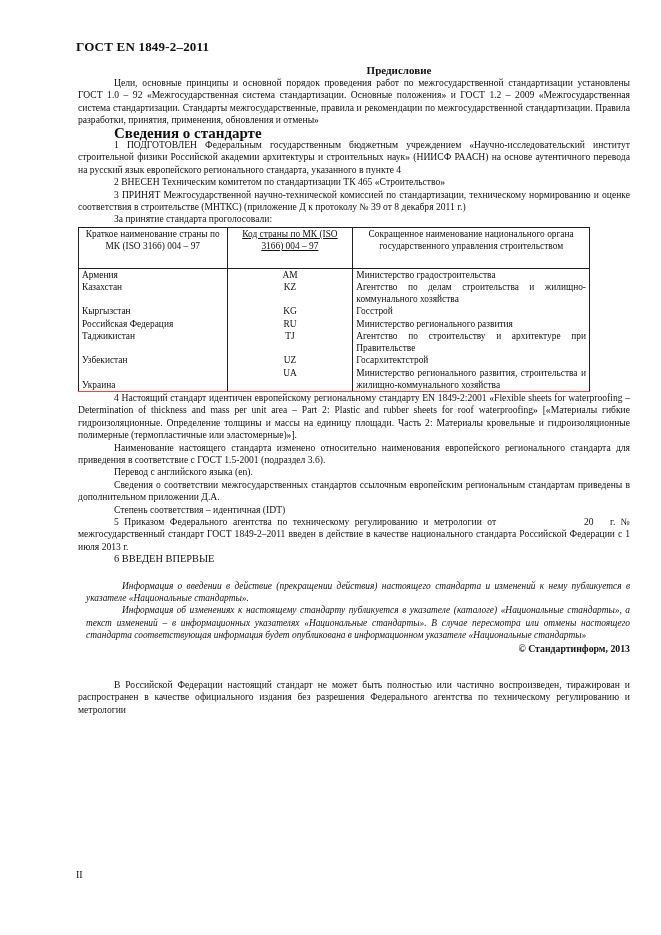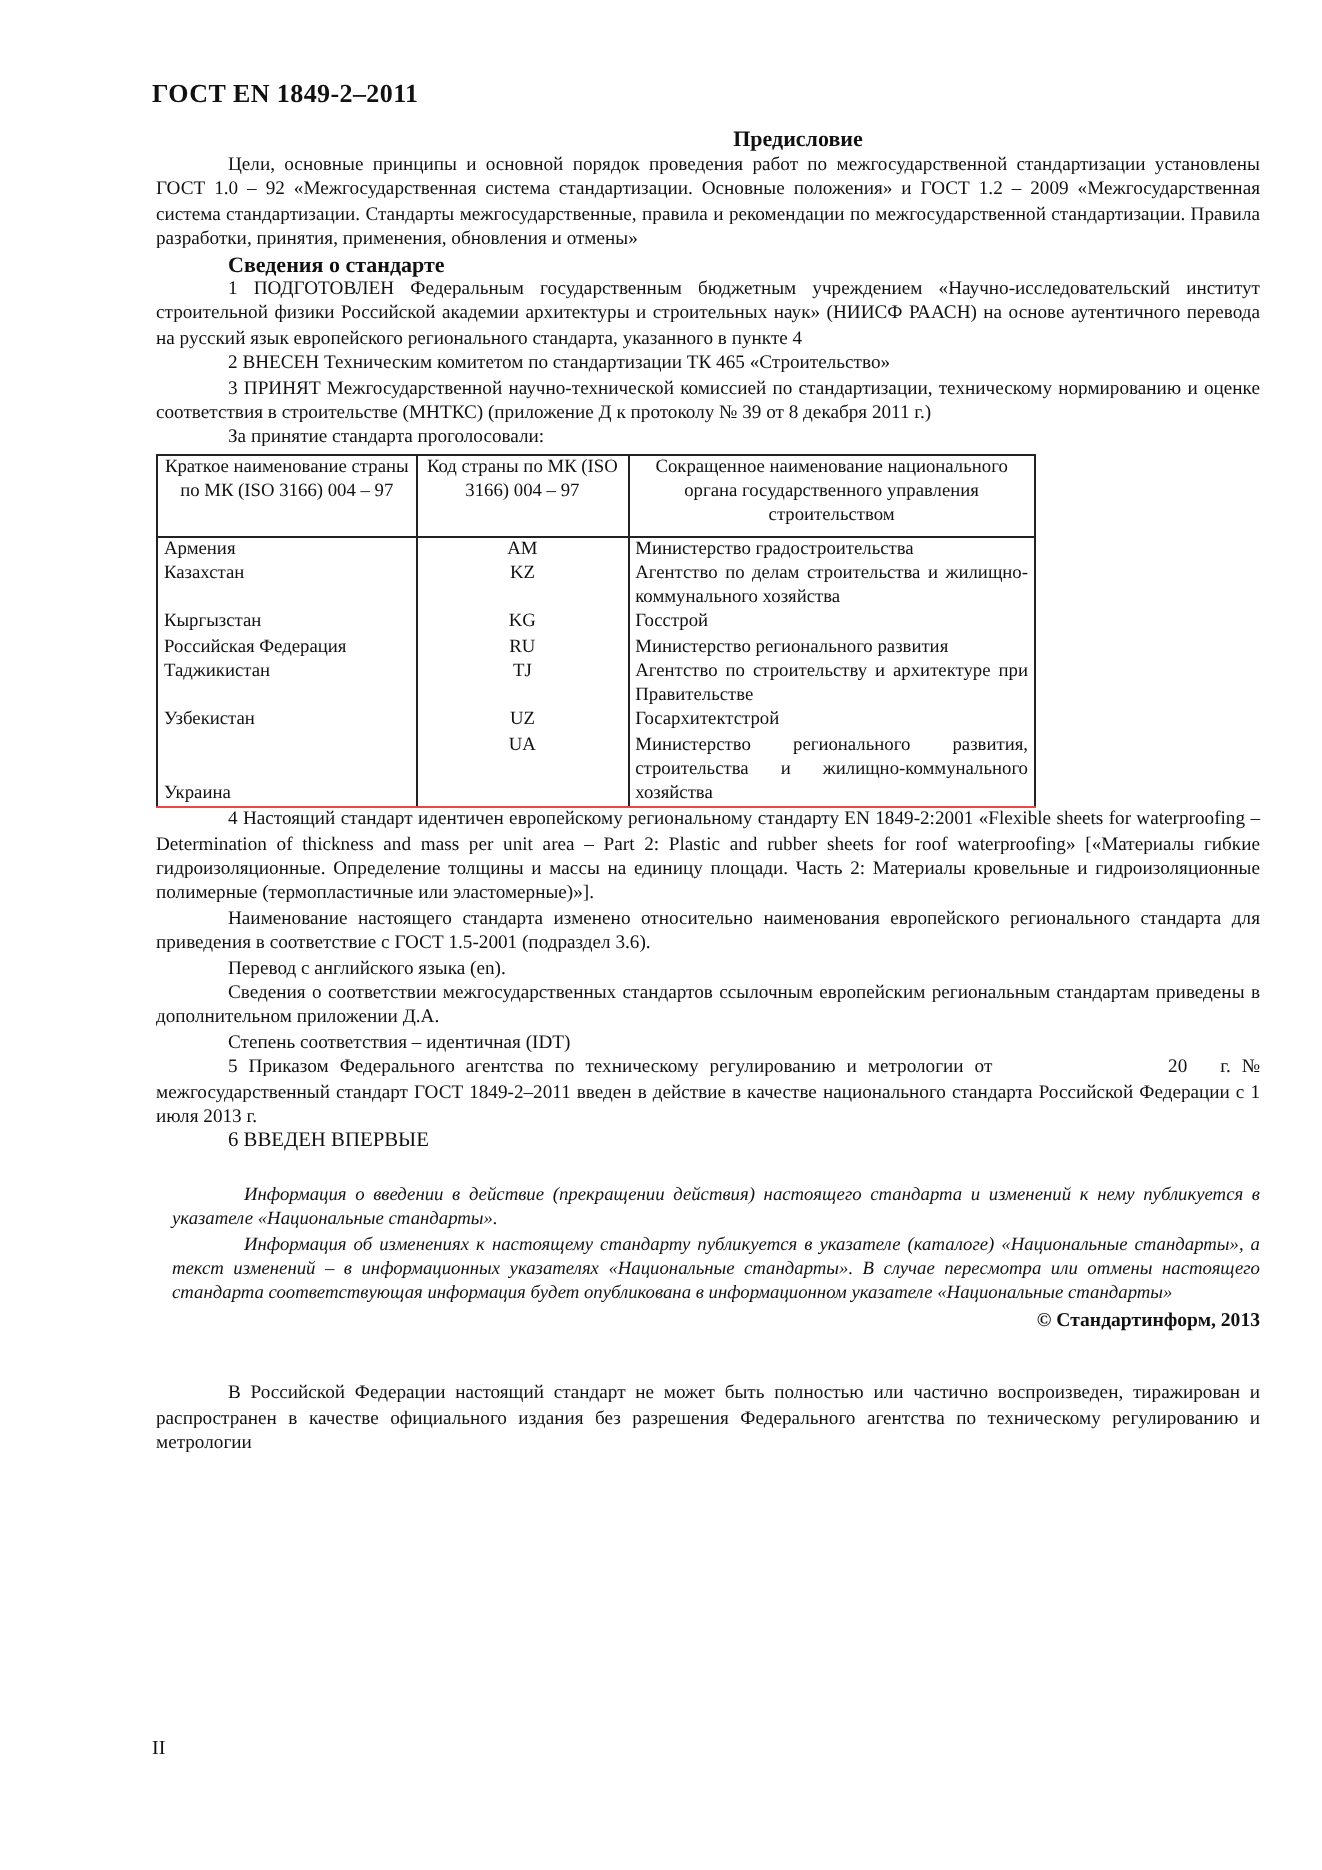--- a/index.html
+++ b/index.html
@@ -4,29 +4,29 @@
   <style>
     html, body { margin: 0; padding: 0; background: #ffffff; }
     body { width: 661px; height: 935px; position: relative; overflow: hidden;
            font-family: "Liberation Serif", "DejaVu Serif", serif; color: #111; }
     .page { position: absolute; left: 14px; top: 0; width: 661px; height: 935px; }
     .doc-code { position: absolute; left: 62px; top: 39px; font-size: 13px; font-weight: bold; letter-spacing: 0.2px; }
     .body-area { position: absolute; left: 64px; top: 63px; width: 552px; font-size: 9.6px; line-height: 12.4px; }
     .title { text-align: center; font-weight: bold; font-size: 11px; line-height: 14px; margin: 0 0 0 90px; }
     p { margin: 0; text-align: justify; }
     .ind { text-indent: 36px; }
-    .subhead { font-weight: bold; padding-left: 36px; font-size: 11px; }
+    .subhead { font-weight: bold; padding-left: 36px; font-size: 15px; }
     .large { font-size: 10.4px; }
-    table.vote { border-collapse: collapse; width: 440px; margin-top: 1px; font-size: 9.4px; line-height: 12.2px; }
+    table.vote { border-collapse: collapse; width: 512px; margin-top: 1px; font-size: 9.4px; line-height: 12.2px; }
     table.vote th, table.vote td { border-left: 1px solid #222; border-right: 1px solid #222; padding: 0 3px; vertical-align: top; }
     table.vote th { font-weight: normal; text-align: center; border-top: 1px solid #222; border-bottom: 1px solid #222; height: 40px; }
     table.vote td.code { text-align: center; }
     table.vote td.org { text-align: justify; }
     table.vote tr:last-child td { border-bottom: 1px solid #ef4444; }
-    .c1 { width: 153px; } .c2 { width: 131px; } .c3 { width: 250px; }
+    .c1 { width: 153px; } .c2 { width: 131px; text-decoration: underline; } .c3 { width: 250px; }
     .italic-block { font-style: italic; font-size: 9.4px; line-height: 12.4px; margin-top: 14px; padding-left: 8px; }
     .italic-block p { text-align: justify; }
     .copyright { text-align: right; font-size: 9.8px; margin-top: 1px; font-weight: bold; }
     .final-note { margin-top: 24px; }
     .page-num { position: absolute; left: 62px; top: 869px; font-size: 10px; }
   </style>
 </head>
 <body>
 
 <div class="page">

